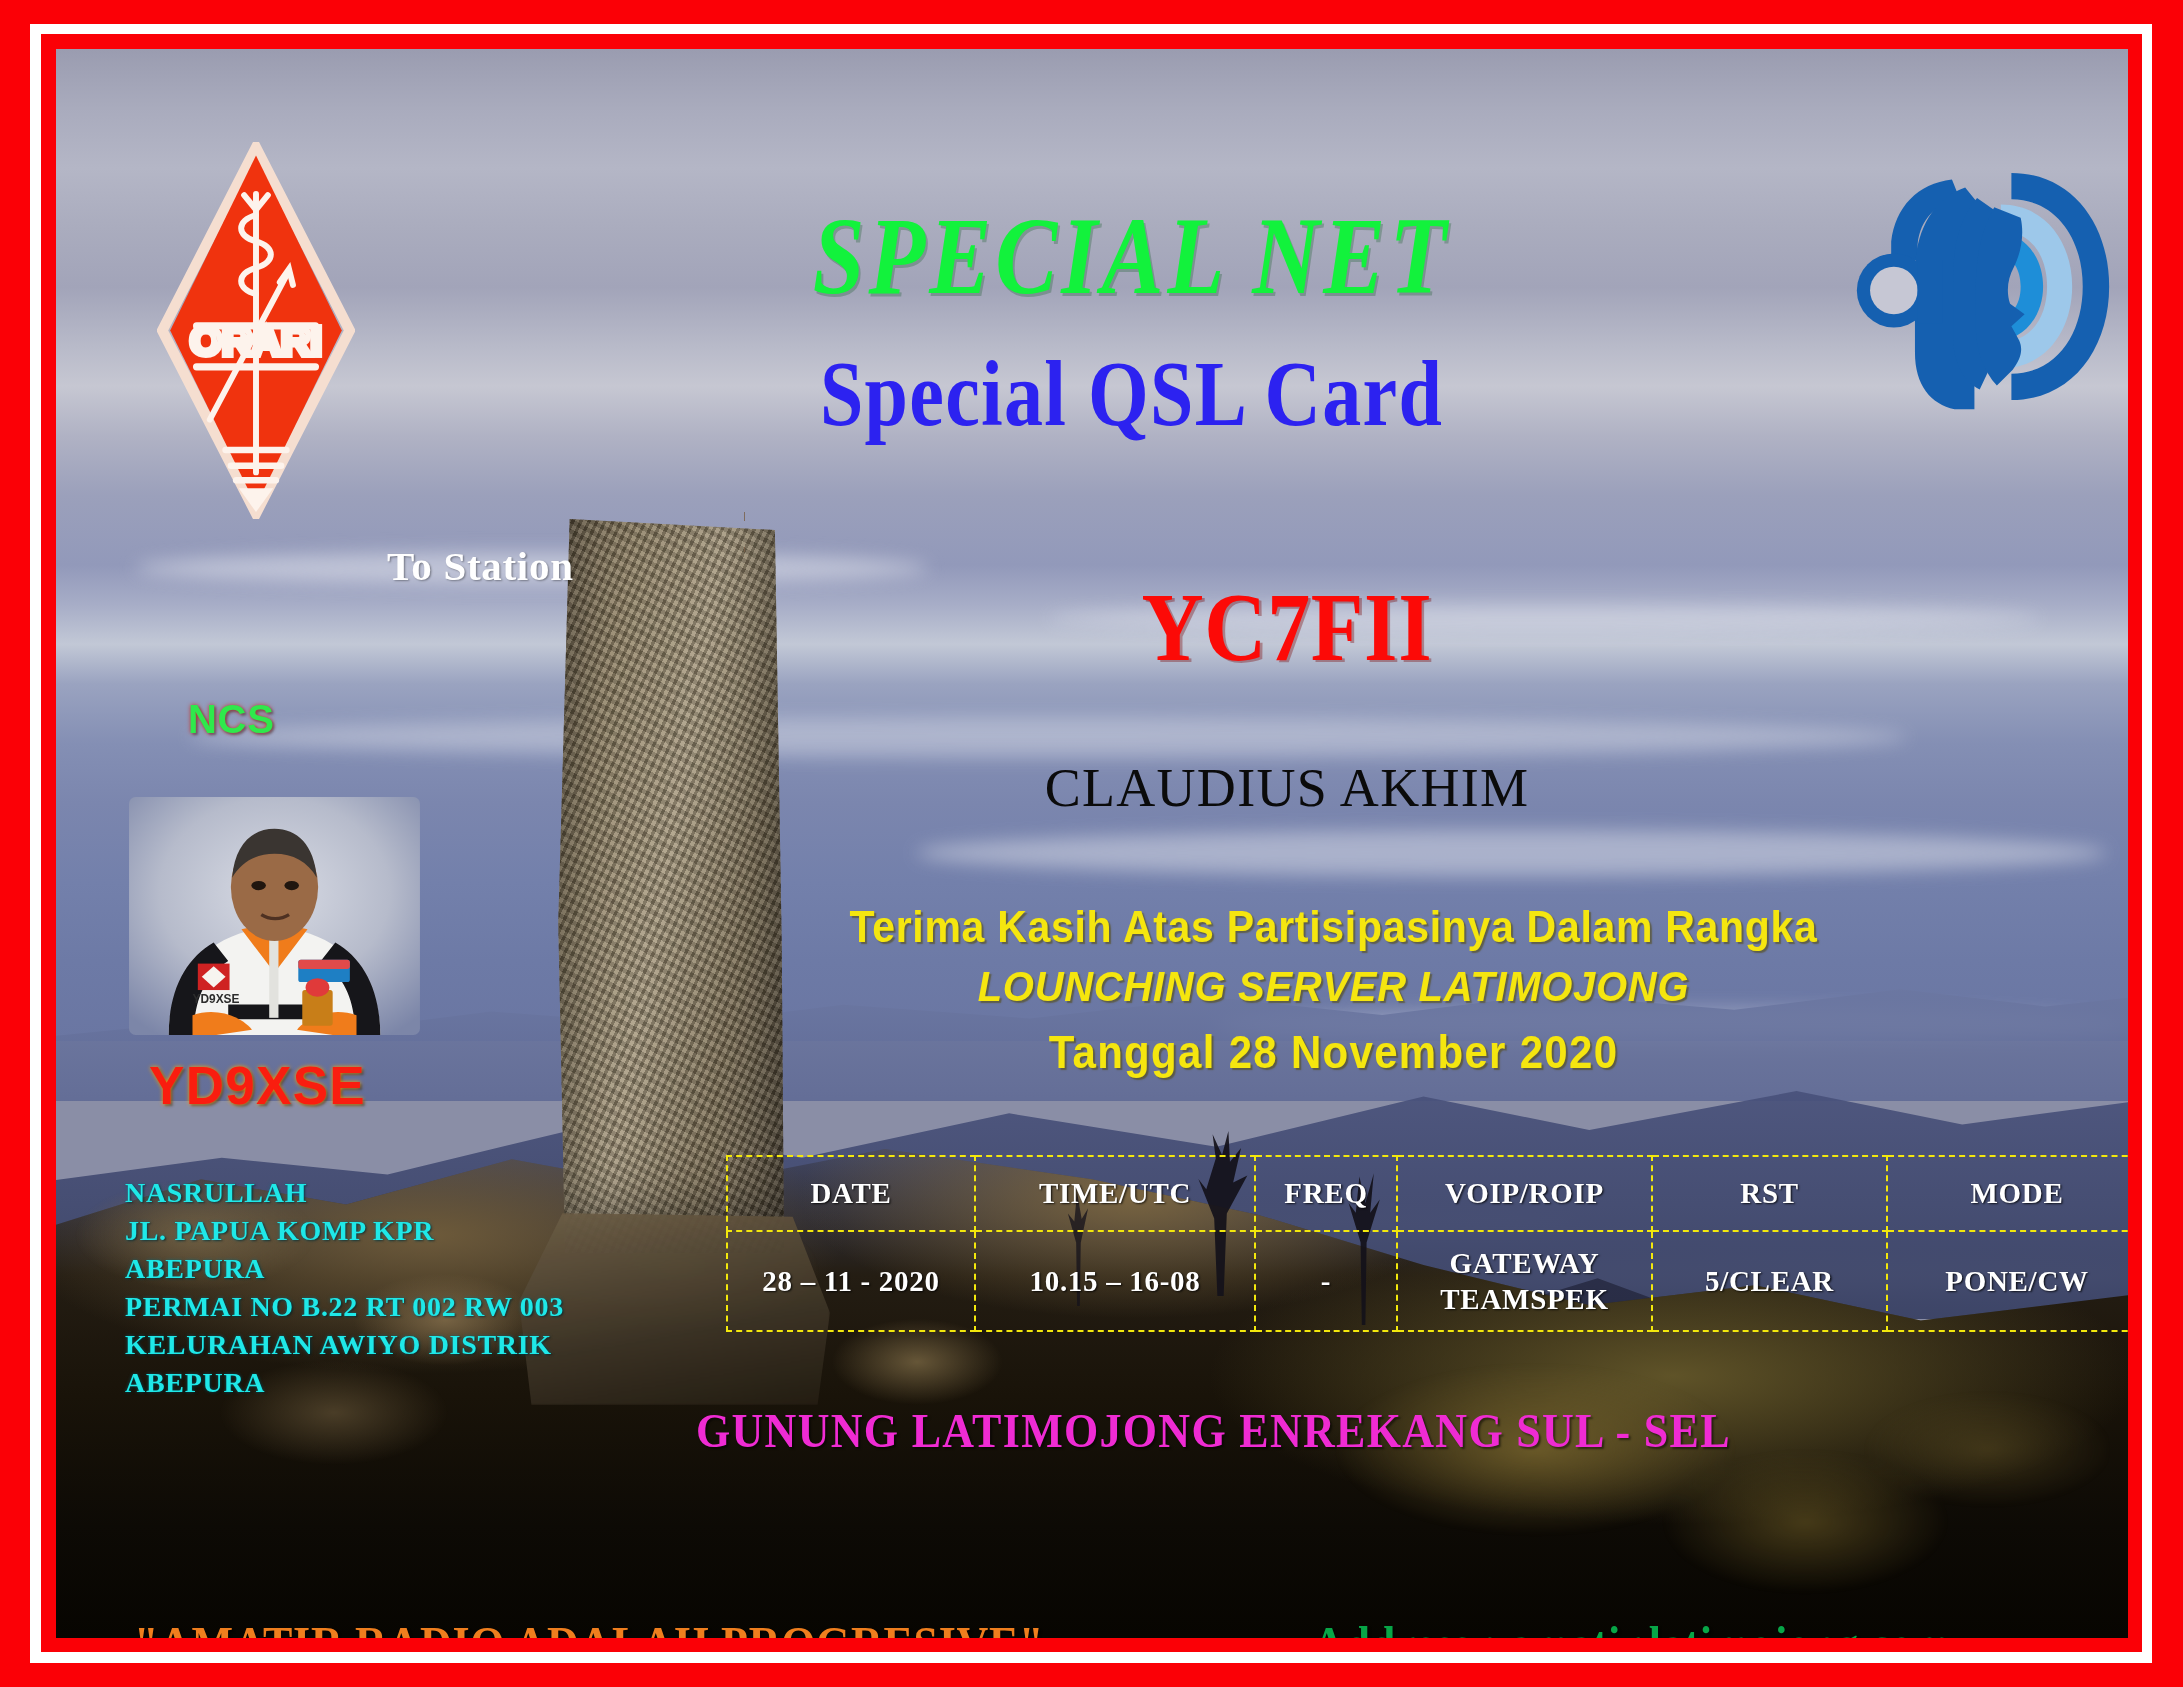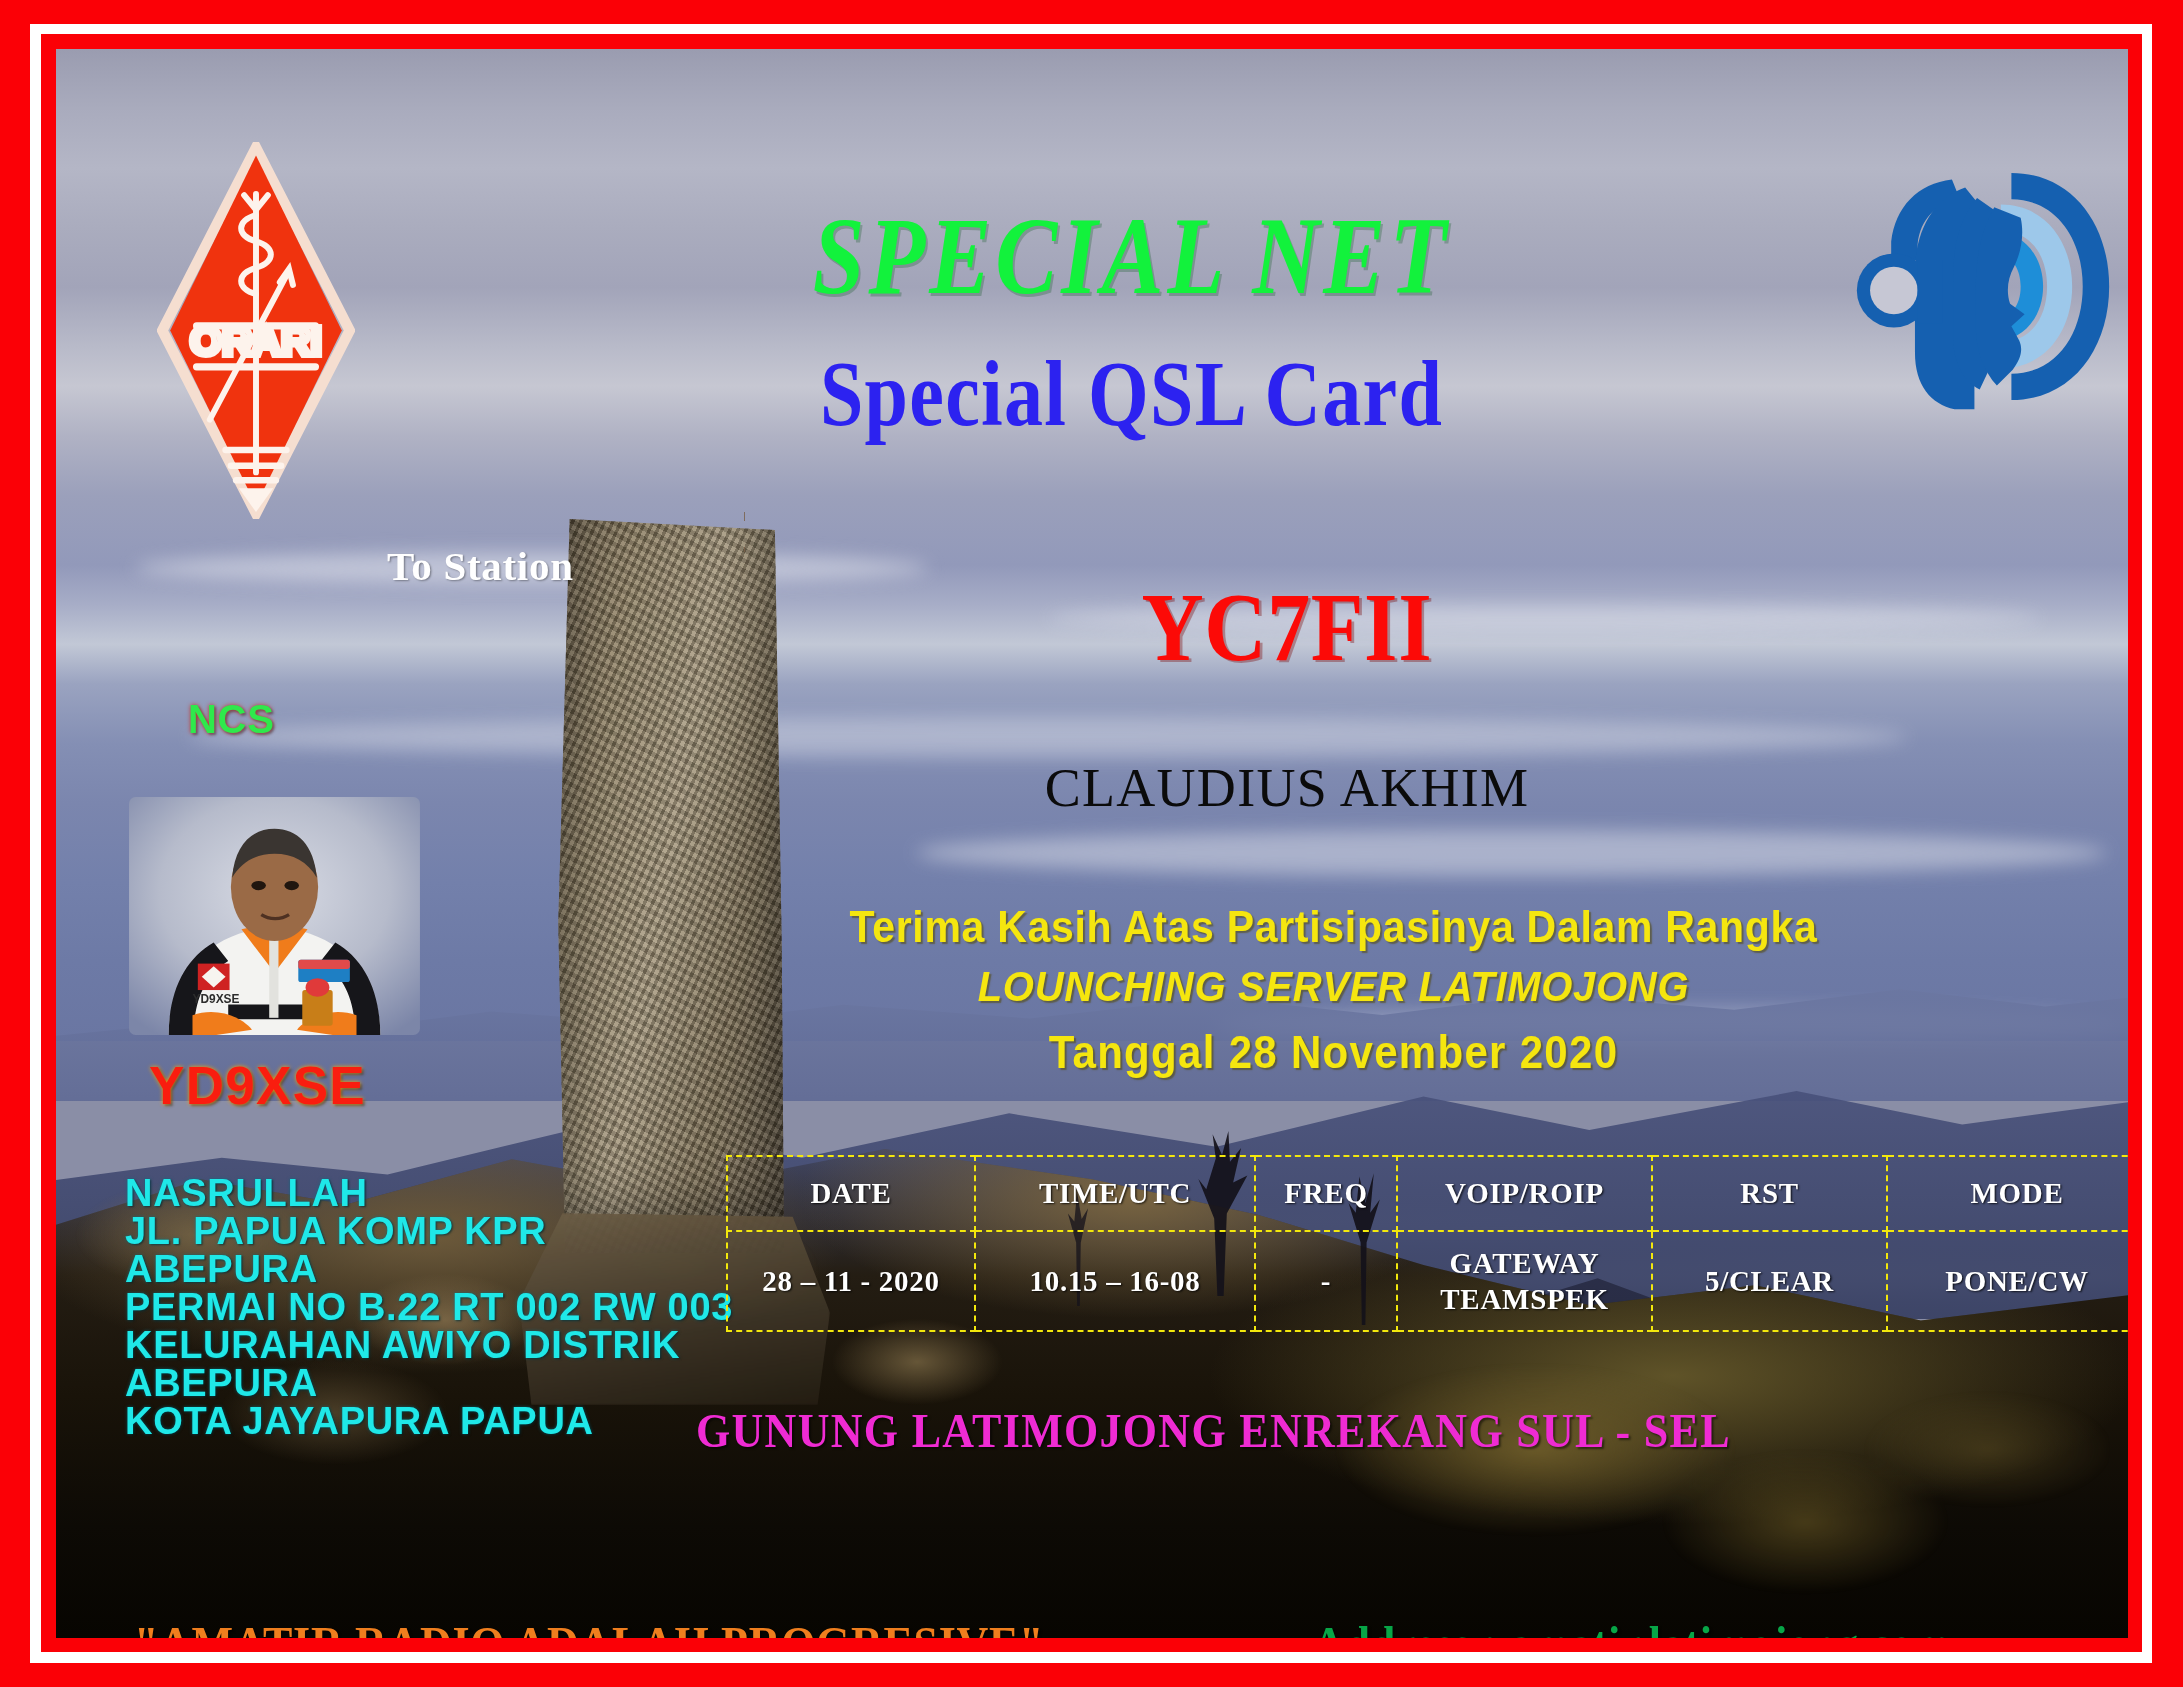--- a/index.html
+++ b/index.html
@@ -353,23 +353,23 @@
     font-size: 53px;
     color: #f91d0f;
     text-shadow: 0 0 4.6px #ffa500, 2px 2px 2.6px rgba(0,0,0,0.45);
     letter-spacing: 1.3px;
   }
 
   
   #address-block {
     position: absolute;
     left: 69px; top: 1125px;
-    font-family: Liberation Sans, sans-serif;
-    font-weight: bold;
-    font-size: 38px;
+    font-family: Liberation Serif, serif;
+    font-weight: bold;
+    font-size: 28px;
     color: #1fe8e8;
     line-height: 38px;
     letter-spacing: 0.7px;
     text-shadow: 0 0 3.3px rgba(0,120,140,0.75), 1.3px 1.3px 2px rgba(0,0,0,0.55);
   }
 
   
   #log-table {
     position: absolute;
     left: 670px; top: 1106px;
@@ -575,21 +575,20 @@
 
     <div id="ncs-callsign">YD9XSE</div>
 
     <div id="address-block">
       <div>NASRULLAH</div>
       <div>JL. PAPUA KOMP KPR</div>
       <div>ABEPURA</div>
       <div>PERMAI NO B.22 RT 002 RW 003</div>
       <div>KELURAHAN AWIYO DISTRIK</div>
       <div>ABEPURA</div>
-      <div>KOTA JAYAPURA PAPUA</div>
     </div>
 
     <table id="log-table">
       <thead>
         <tr>
           <th class="col-date">DATE</th>
           <th class="col-time">TIME/UTC</th>
           <th class="col-freq">FREQ</th>
           <th class="col-voip">VOIP/ROIP</th>
           <th class="col-rst">RST</th>

